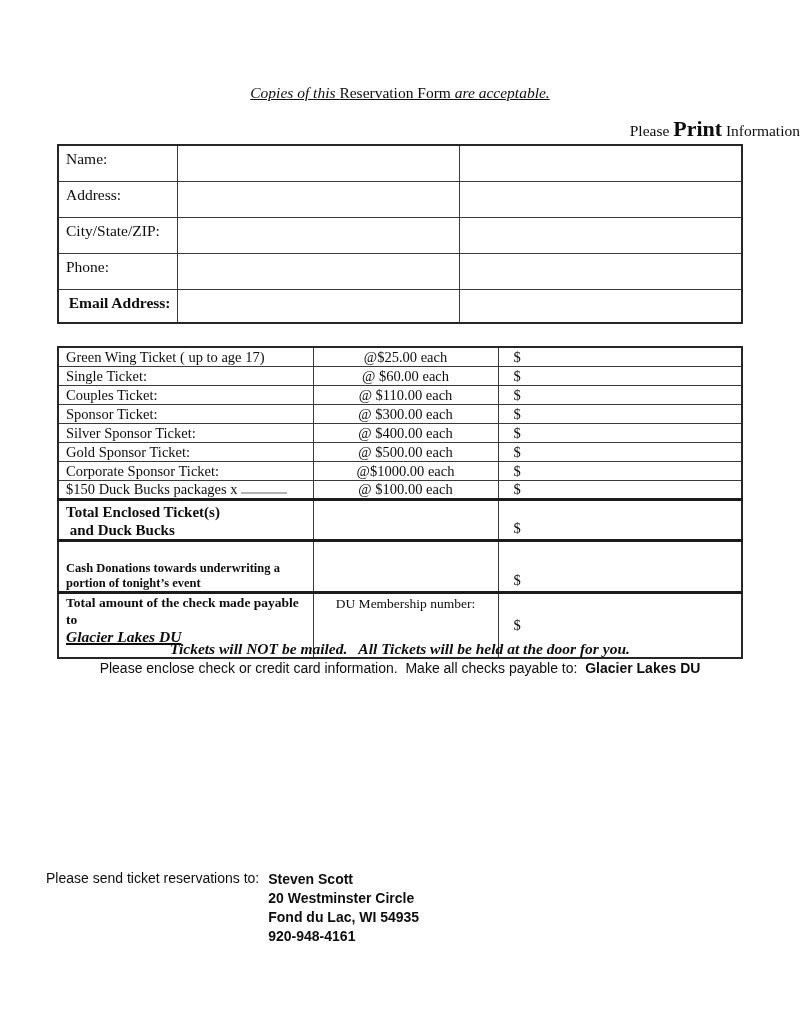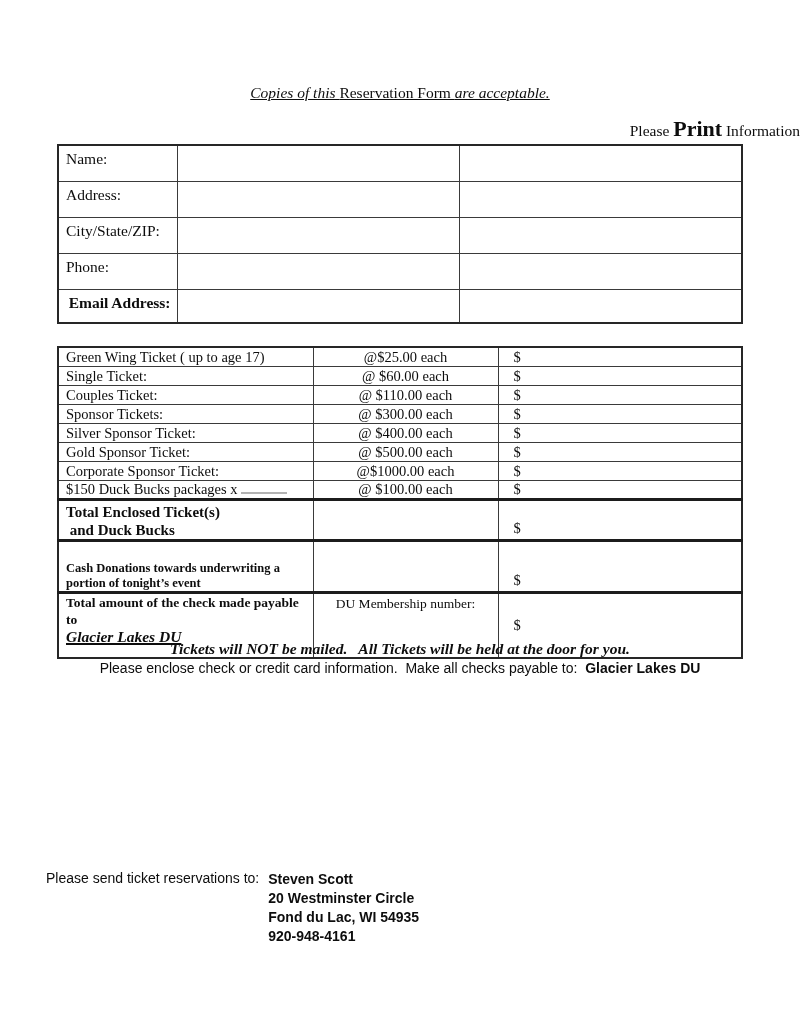--- a/index.html
+++ b/index.html
@@ -169,21 +169,21 @@
       <td class="lbl">Single Ticket:</td>
       <td class="price">@ $60.00 each</td>
       <td class="amount">$</td>
     </tr>
     <tr class="item">
       <td class="lbl">Couples Ticket:</td>
       <td class="price">@ $110.00 each</td>
       <td class="amount">$</td>
     </tr>
     <tr class="item">
-      <td class="lbl">Sponsor Tickets:</td>
+      <td class="lbl">Sponsor Ticket:</td>
       <td class="price">@ $300.00 each</td>
       <td class="amount">$</td>
     </tr>
     <tr class="item">
       <td class="lbl">Silver Sponsor Ticket:</td>
       <td class="price">@ $400.00 each</td>
       <td class="amount">$</td>
     </tr>
     <tr class="item">
       <td class="lbl">Gold Sponsor Ticket:</td>

